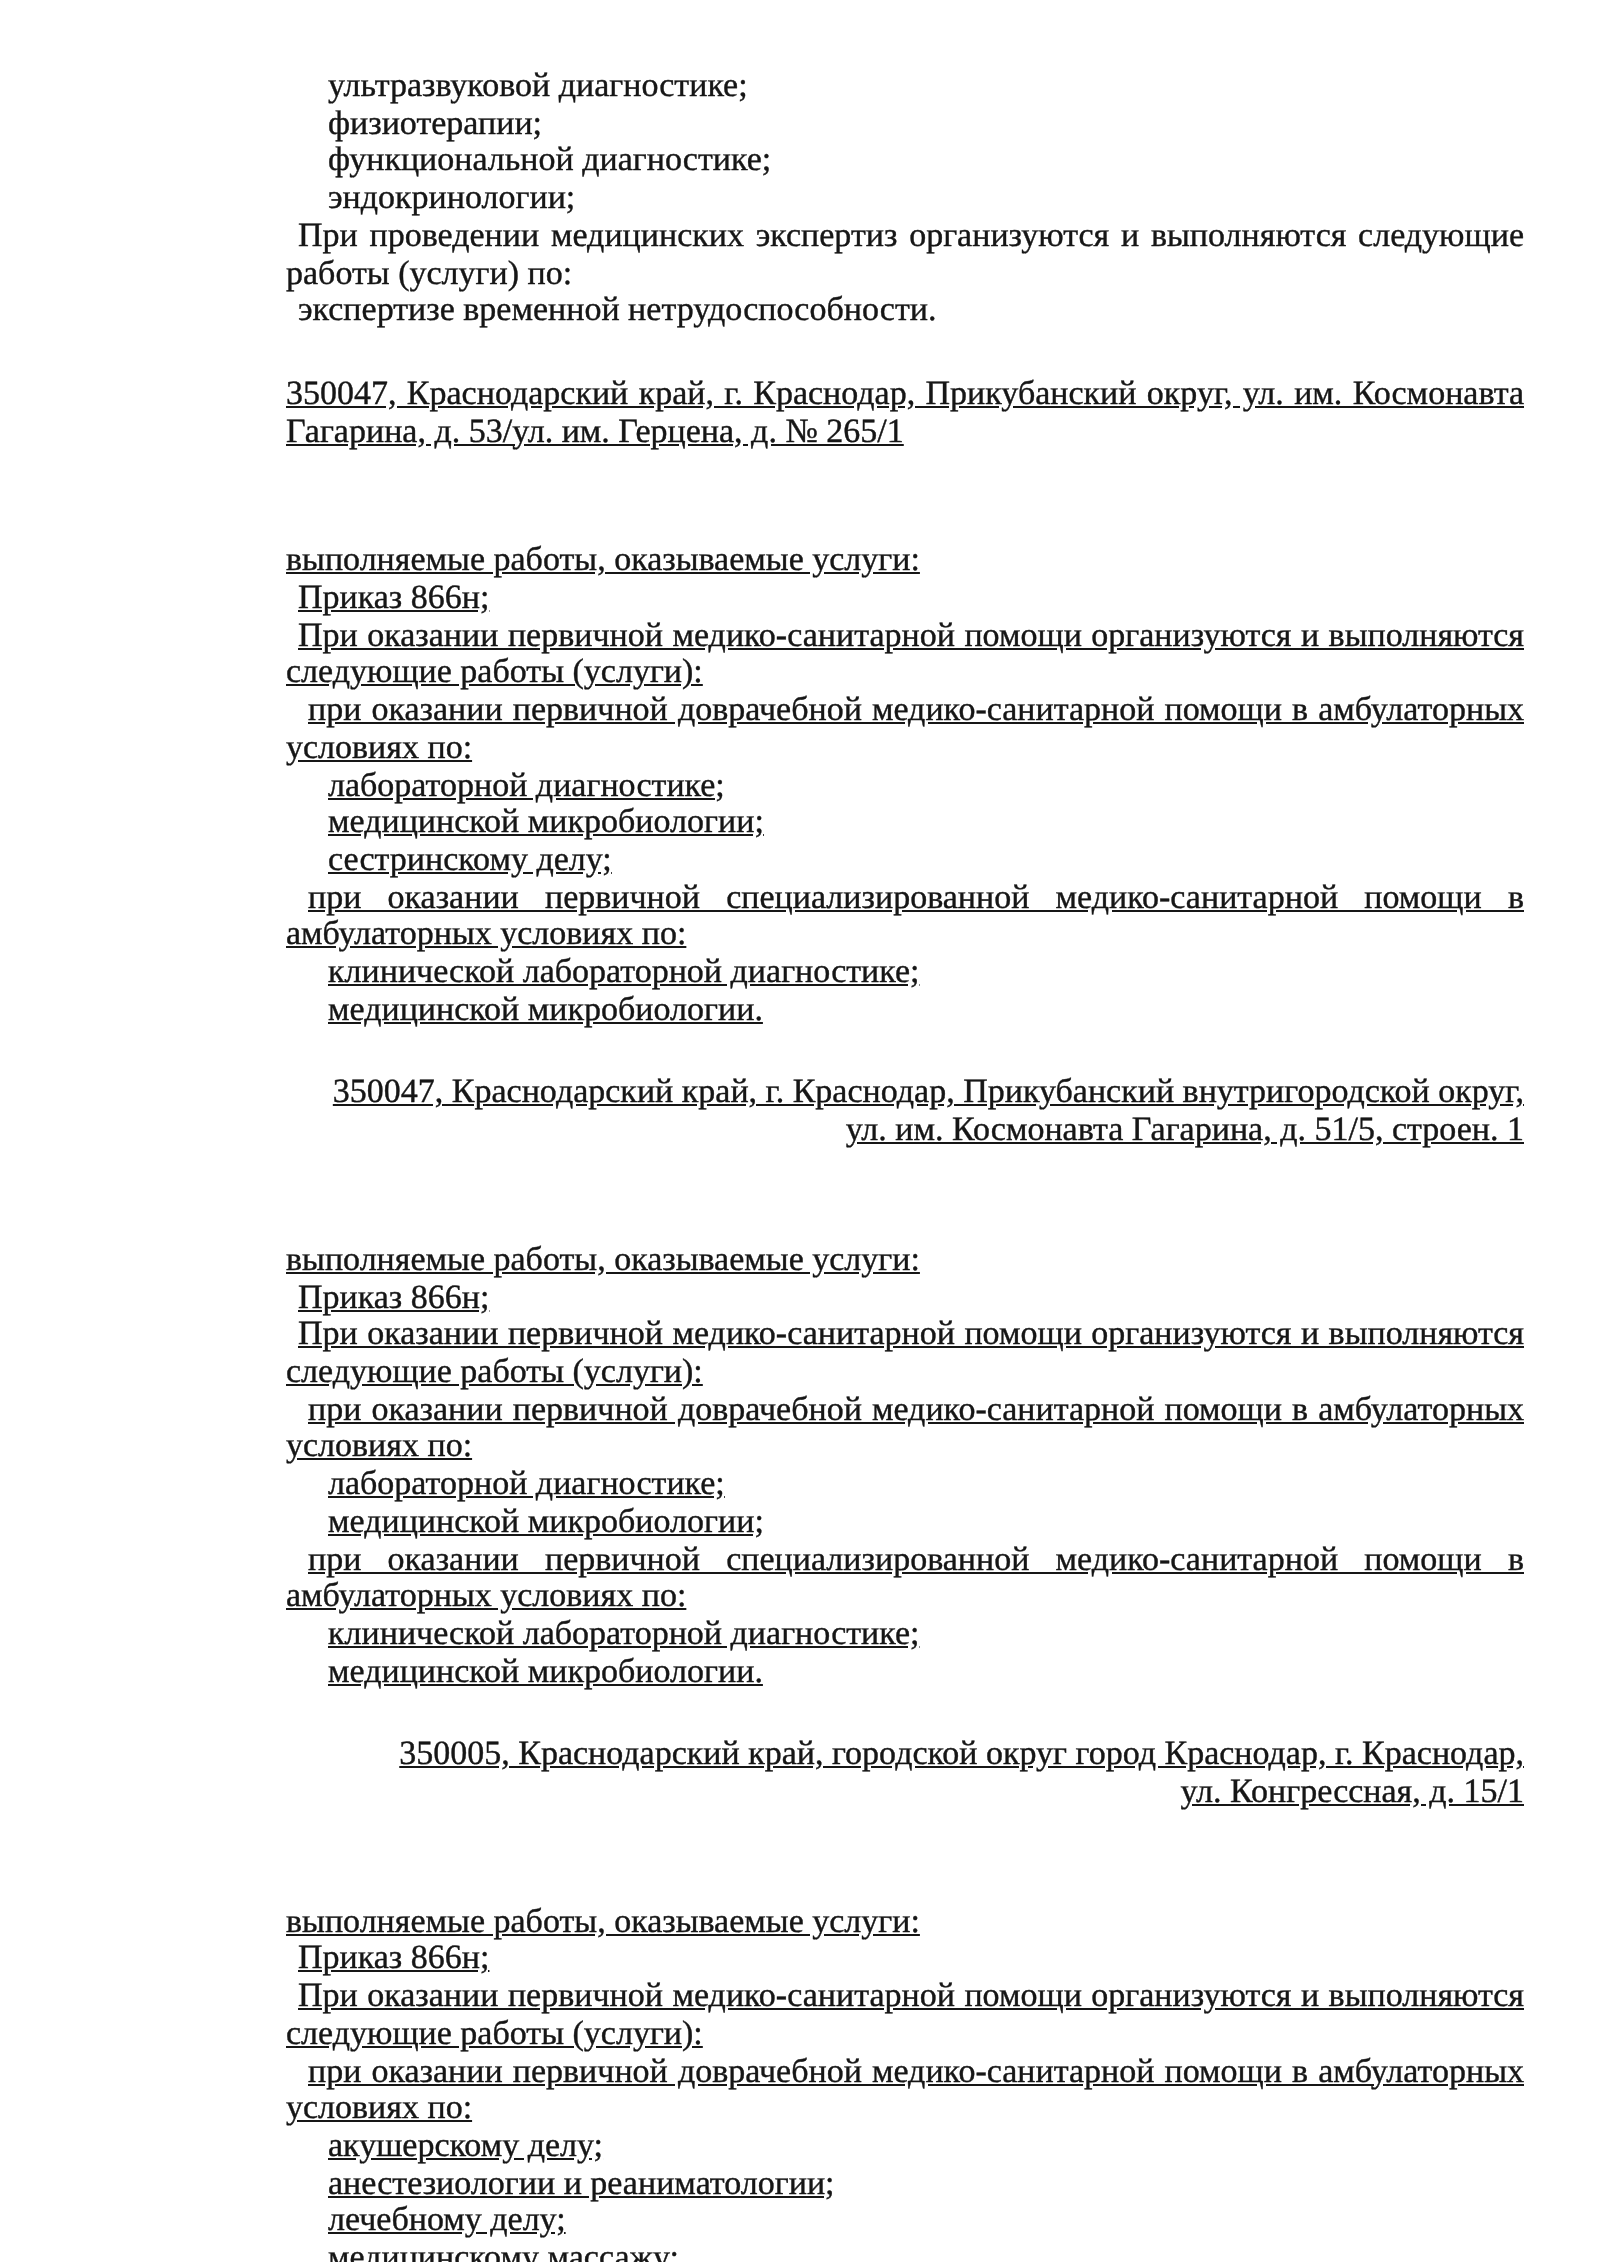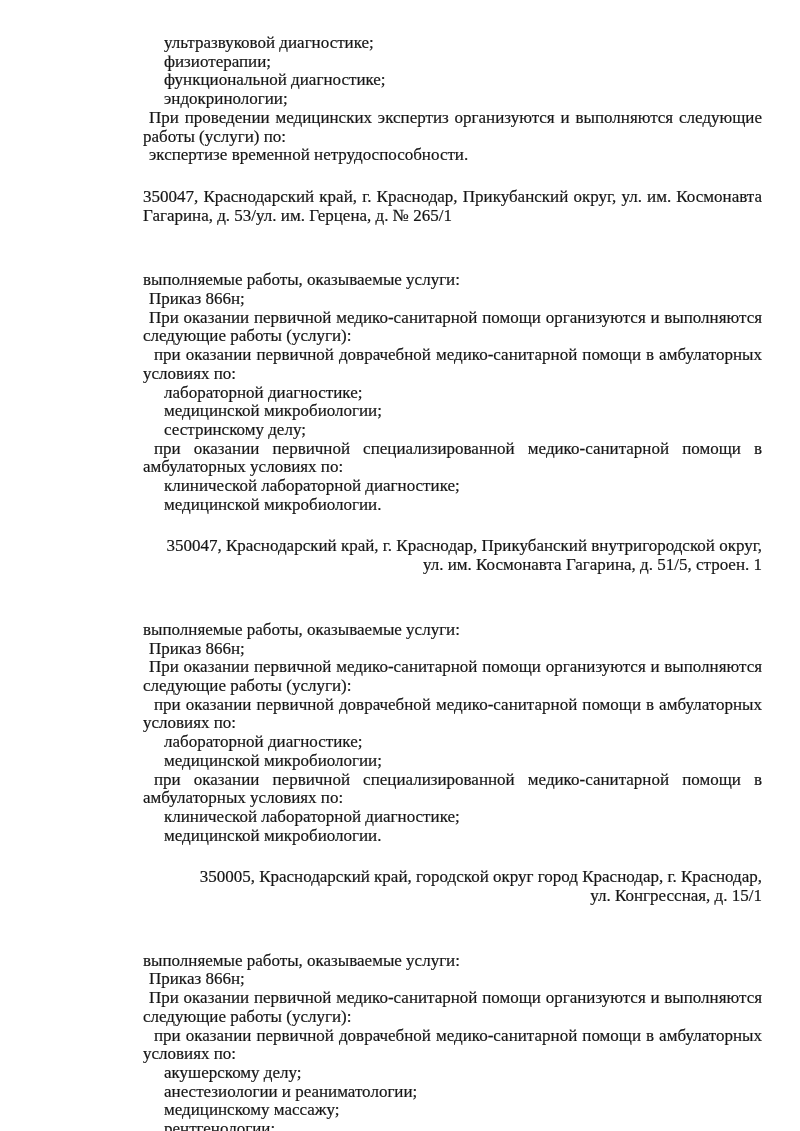--- a/index.html
+++ b/index.html
@@ -12,21 +12,21 @@
     color: #161616;
     -webkit-text-stroke: 0.2px #161616;
   }
   .page {
     box-sizing: border-box;
     width: 800px;
     height: 1128px;
     padding: 34px 38px 0 143px;
   }
   .section { margin: 0; }
-  .section + .section { margin-top: 23px; }
+  .section + .section { margin-top: 23px; text-decoration: underline; }
   .ln {
     font-size: 17px;
     line-height: 18.7px;
     white-space: normal;
   }
   
   .addr   { text-align: right;    text-indent: 0; }
   .addr-j { text-align: justify; text-indent: 0; }
   .label  { text-align: left;    text-indent: 0; margin-top: 46px; }
   .order  { text-align: left;    text-indent: 6px; }
@@ -75,16 +75,17 @@
     </div>
     <div class="section">
       <div class="ln addr">350005, Краснодарский край, городской округ город Краснодар, г. Краснодар,</div>
       <div class="ln addr">ул. Конгрессная, д. 15/1</div>
       <div class="ln label">выполняемые работы, оказываемые услуги:</div>
       <div class="ln order">Приказ 866н;</div>
       <div class="ln para">При оказании первичной медико-санитарной помощи организуются и выполняются следующие работы (услуги):</div>
       <div class="ln para2">при оказании первичной доврачебной медико-санитарной помощи в амбулаторных условиях по:</div>
       <div class="ln item">акушерскому делу;</div>
       <div class="ln item">анестезиологии и реаниматологии;</div>
+      <div class="ln item">лечебному делу;</div>
       <div class="ln item">медицинскому массажу;</div>
       <div class="ln item">рентгенологии;</div>
     </div>
   </div>
 
 </body></html>

